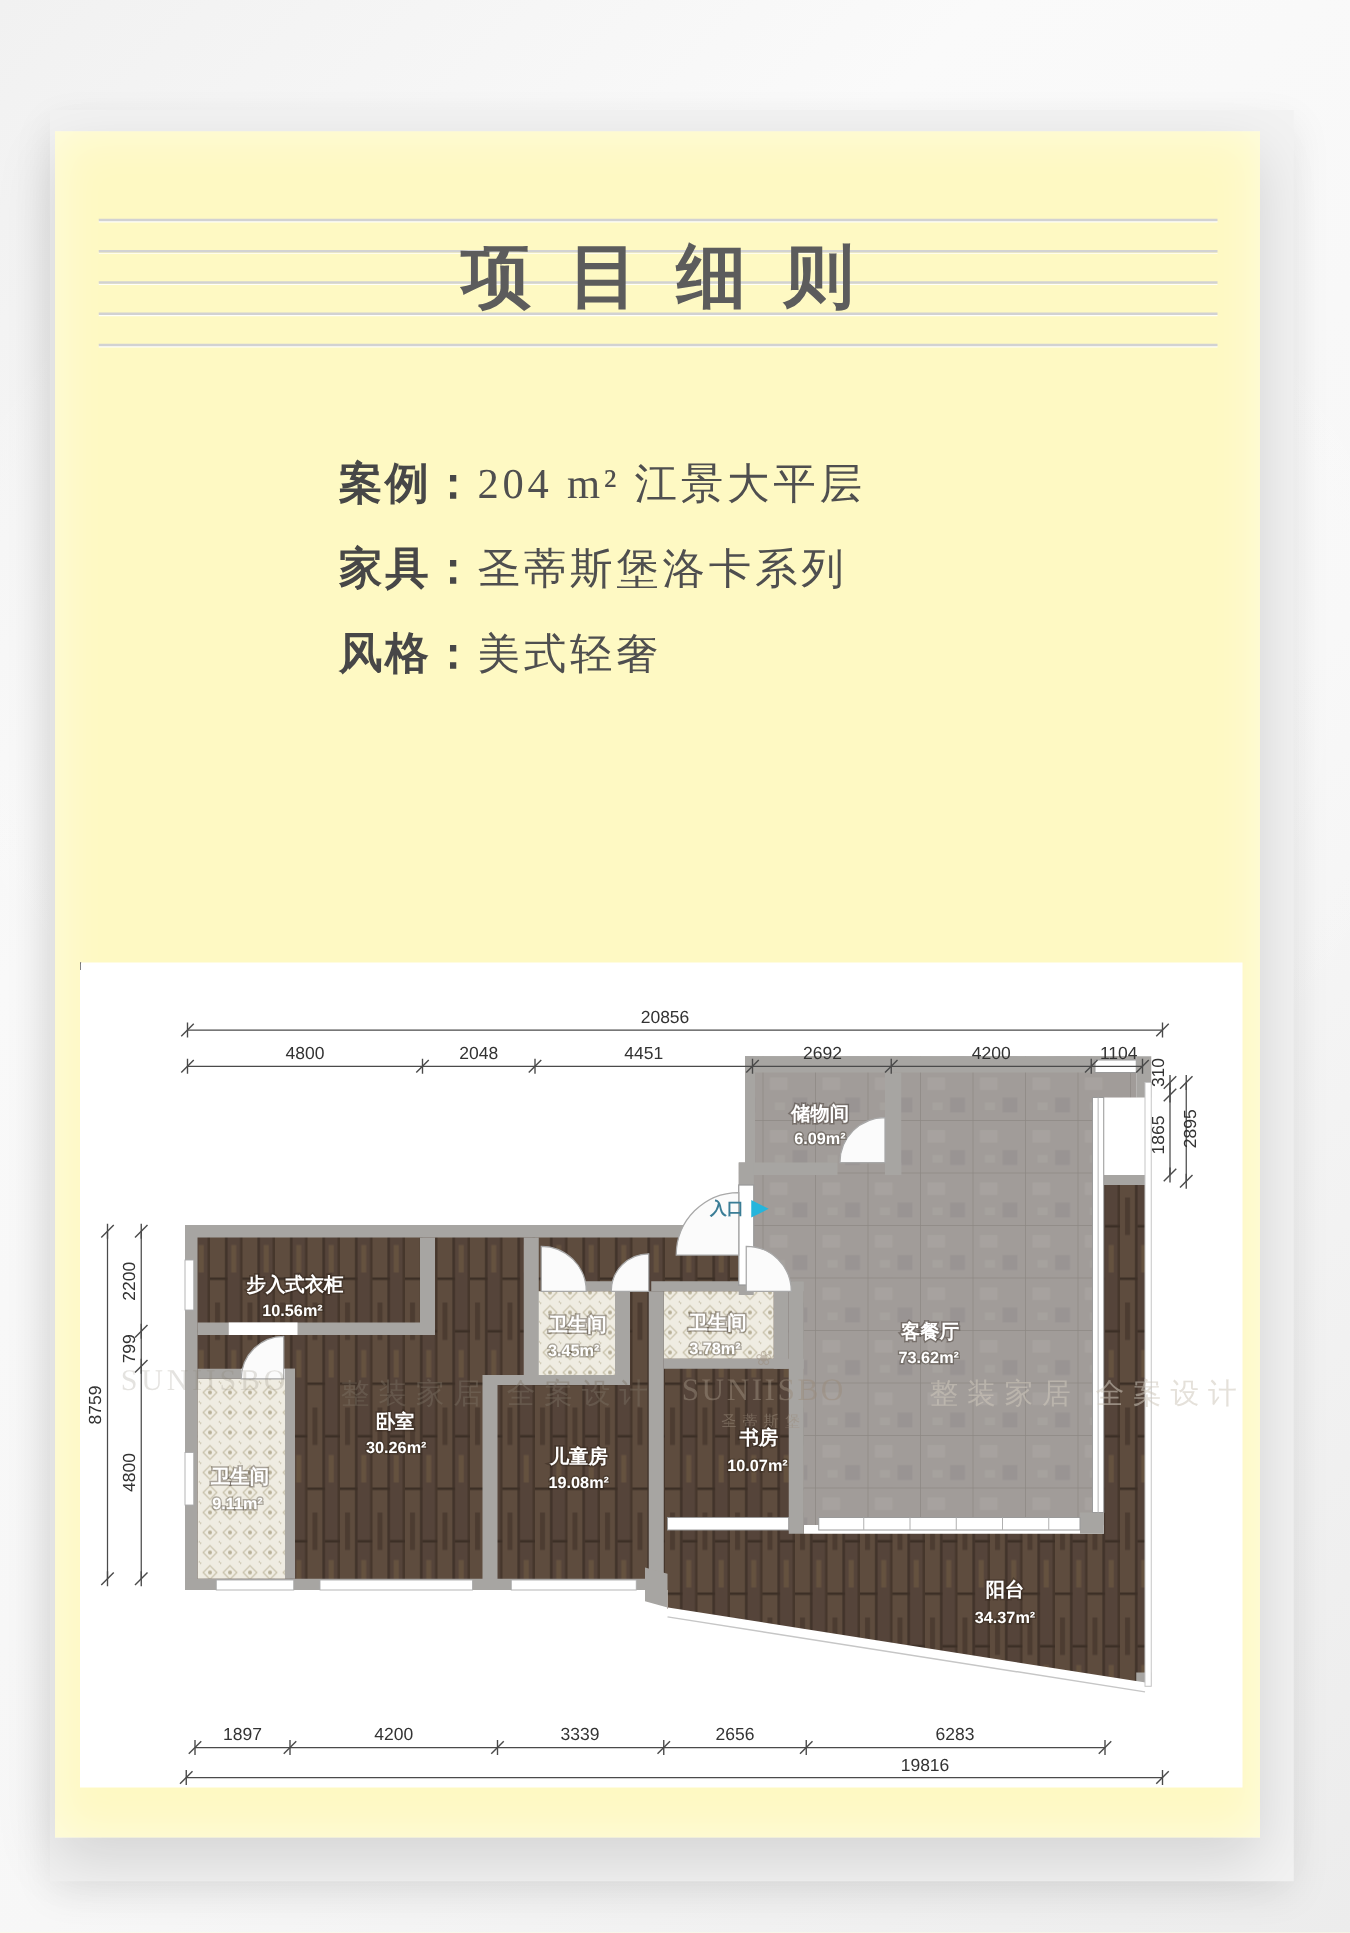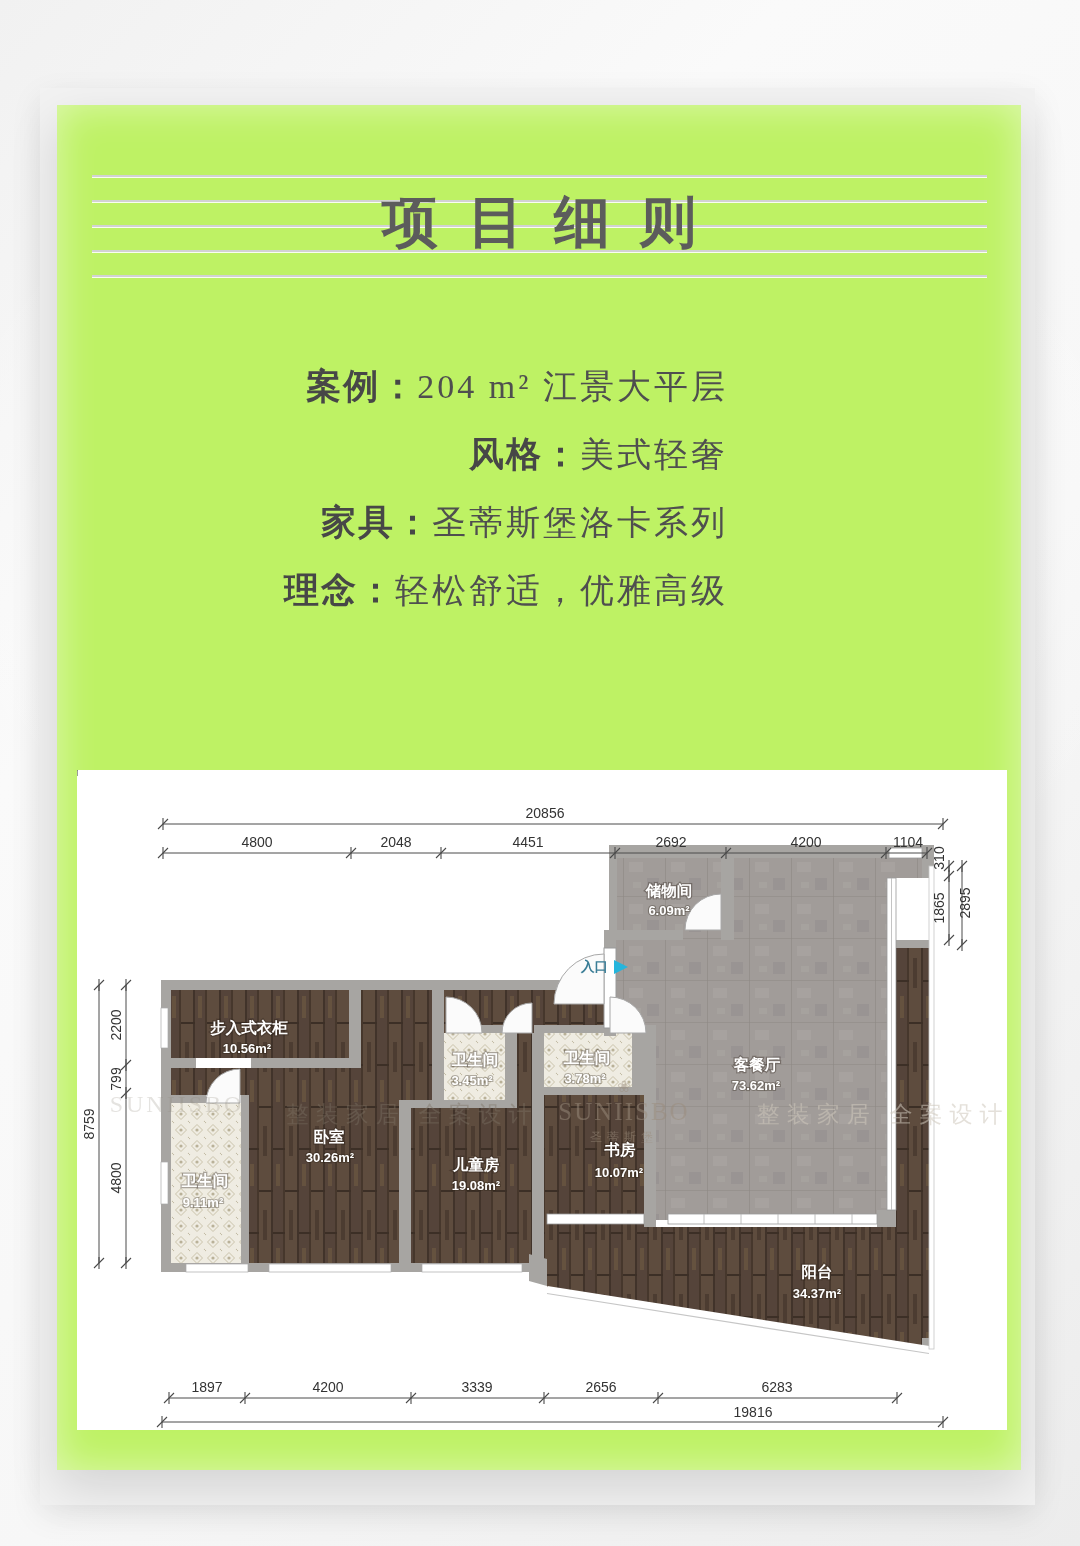--- a/index.html
+++ b/index.html
@@ -8,35 +8,35 @@
     font-family:"Liberation Sans", sans-serif;
     background:
       radial-gradient(ellipse 900px 700px at 50% 35%, #ffffff 0%, rgba(255,255,255,0) 70%),
       linear-gradient(135deg,#f1f1f1 0%, #fafafa 30%, #f7f7f7 60%, #ececec 100%);
   }
   .backing{
     position:absolute;left:40px;top:88px;width:995px;height:1417px;
     background:#f2f2f2;box-shadow:0 10px 30px rgba(0,0,0,0.08);
   }
   .card{
-    position:absolute;left:57px;top:105px;width:964px;height:1365px;
-    background:#bef264;
+    position:absolute;left:44px;top:105px;width:964px;height:1365px;
+    background:#fef9c3;
     box-shadow:0 18px 45px rgba(0,0,0,0.13), inset 0 0 40px rgba(255,255,255,0.5);
   }
   .rule{
     position:absolute;left:35px;width:895px;height:0;
     border-top:2px solid #d2d2d2;box-shadow:0 1px 0 rgba(255,255,255,0.9);
   }
   .page-title{
     position:absolute;left:0;top:84px;width:100%;text-align:center;
     font-family:"Liberation Serif", serif;font-size:56px;font-weight:700;
     color:#5c5c5c;letter-spacing:30px;text-indent:30px;line-height:66px;z-index:3;
   }
   .info-block{position:absolute;left:227px;top:258px;z-index:3;}
-  .info-row{display:flex;align-items:baseline;height:68px;justify-content:flex-end;}
+  .info-row{display:flex;align-items:baseline;height:68px;}
   .info-label{
     font-size:35px;font-weight:700;color:#474747;letter-spacing:2px;
     font-family:"Liberation Sans", sans-serif;white-space:nowrap;
   }
   .info-value{
     font-size:34px;color:#4f4f4f;letter-spacing:3px;
     font-family:"Liberation Serif", serif;white-space:nowrap;
   }
   .plan-box{
     position:absolute;left:20px;top:665px;width:930px;height:660px;
@@ -67,30 +67,26 @@
   <div class="rule" style="top:170px"></div>
 
   <div class="page-title">项目细则</div>
 
   <div class="info-block">
     <div class="info-row">
       <span class="info-label">案例：</span>
       <span class="info-value">204 m² 江景大平层</span>
     </div>
     <div class="info-row">
-      <span class="info-label">风格：</span>
-      <span class="info-value">美式轻奢</span>
-    </div>
-    <div class="info-row">
       <span class="info-label">家具：</span>
       <span class="info-value">圣蒂斯堡洛卡系列</span>
     </div>
     <div class="info-row">
-      <span class="info-label">理念：</span>
-      <span class="info-value">轻松舒适，优雅高级</span>
+      <span class="info-label">风格：</span>
+      <span class="info-value">美式轻奢</span>
     </div>
   </div>
 
   <div class="plan-box">
     <svg viewBox="0 0 930 660" width="930" height="660">
       <defs>
         <pattern id="wood" width="26" height="84" patternUnits="userSpaceOnUse">
           <rect width="26" height="84" fill="#55443a"></rect>
           <rect x="0" width="12" height="84" fill="#5e4c3e"></rect>
           <rect x="12" width="2" height="84" fill="#41332a"></rect>

